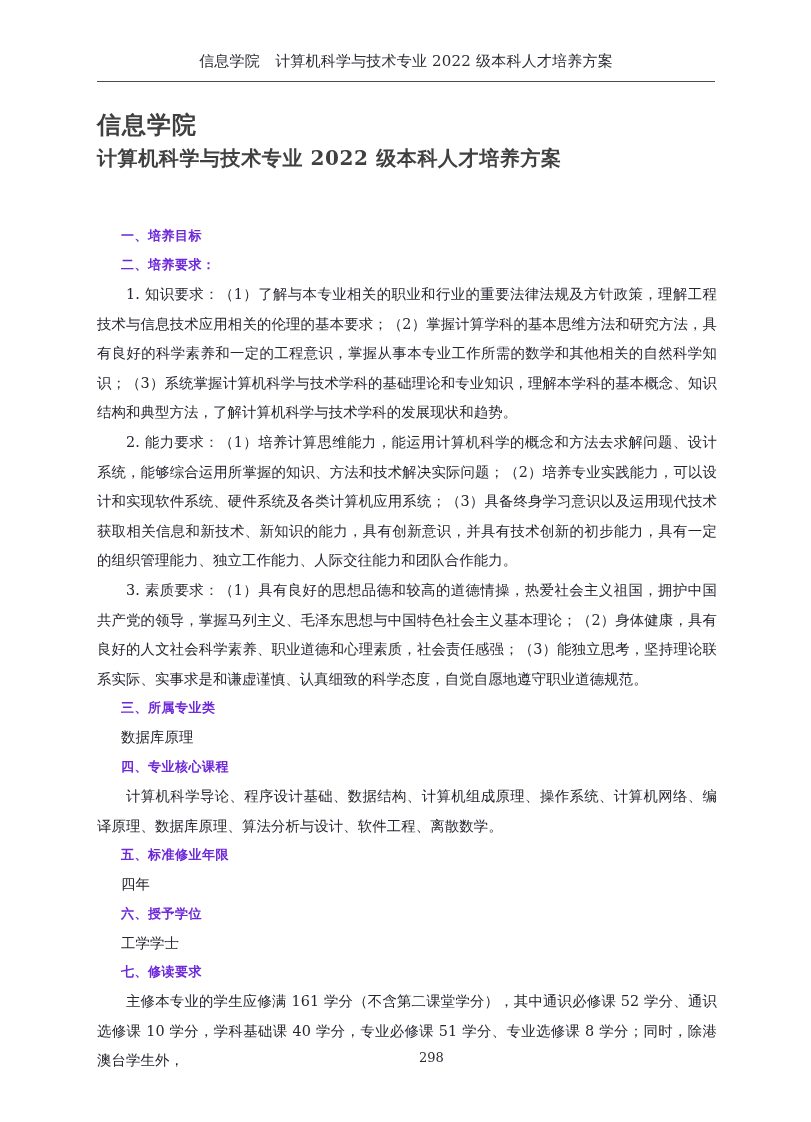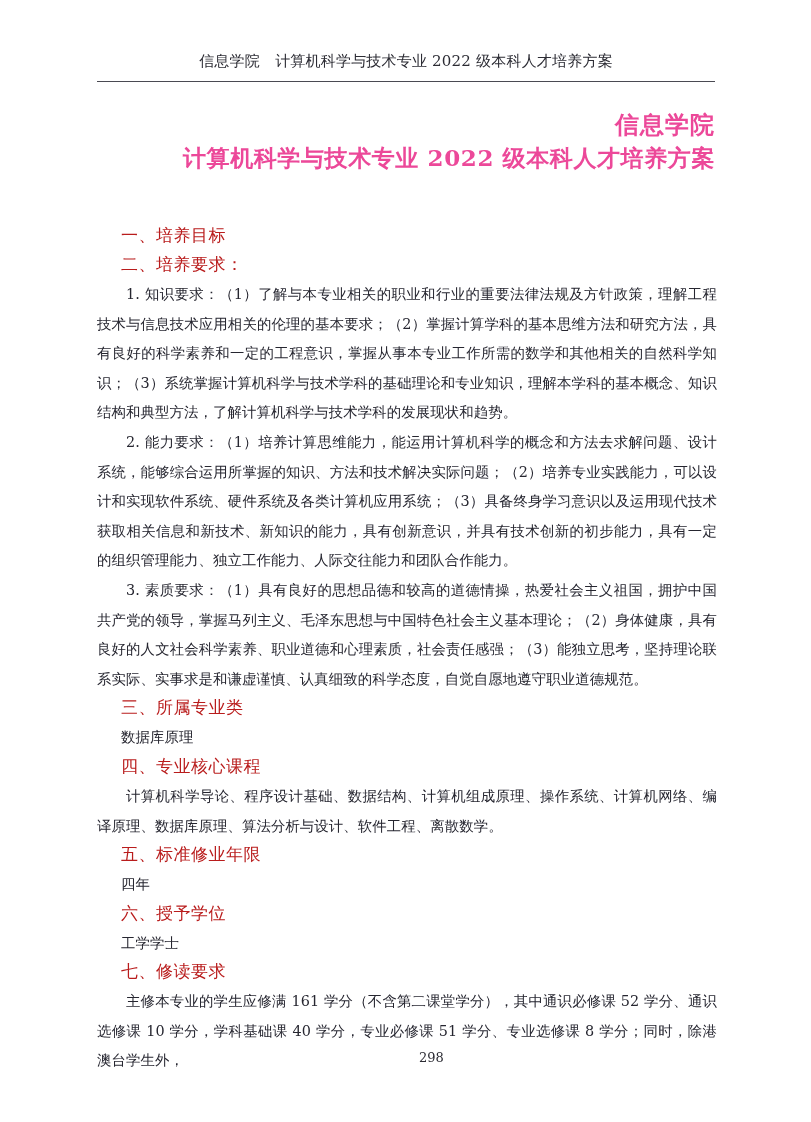--- a/index.html
+++ b/index.html
@@ -37,45 +37,45 @@
     width: 618px;
     height: 0;
     border-top: 1.6px solid #4a4a52;
   }
   
   .doc-title {
     position: absolute;
     left: 97px;
     top: 108px;
     width: 618px;
-    text-align: right;
-    color: #ec4899;
+    text-align: left;
+    color: #404040;
     font-weight: bold;
   }
   .doc-title .line1 {
     font-size: 24px;
     line-height: 33px;
     letter-spacing: 1px;
   }
   .doc-title .line2 {
-    font-size: 23px;
+    font-size: 20px;
     line-height: 34px;
     letter-spacing: 0.6px;
   }
   
   .content {
     position: absolute;
     left: 97px;
     top: 222px;
     width: 620px;
   }
   .sec-heading {
-    font-size: 17px;
-    font-weight: normal;
-    color: #b91c1c;
+    font-size: 13px;
+    font-weight: bold;
+    color: #6d28d9;
     margin: 0 0 2px 0;
     padding-left: 24px;
     line-height: 27px;
     letter-spacing: 0.5px;
   }
   p.body-text {
     margin: 0;
     font-size: 14.4px;
     line-height: 29.6px;
     color: #262630;

